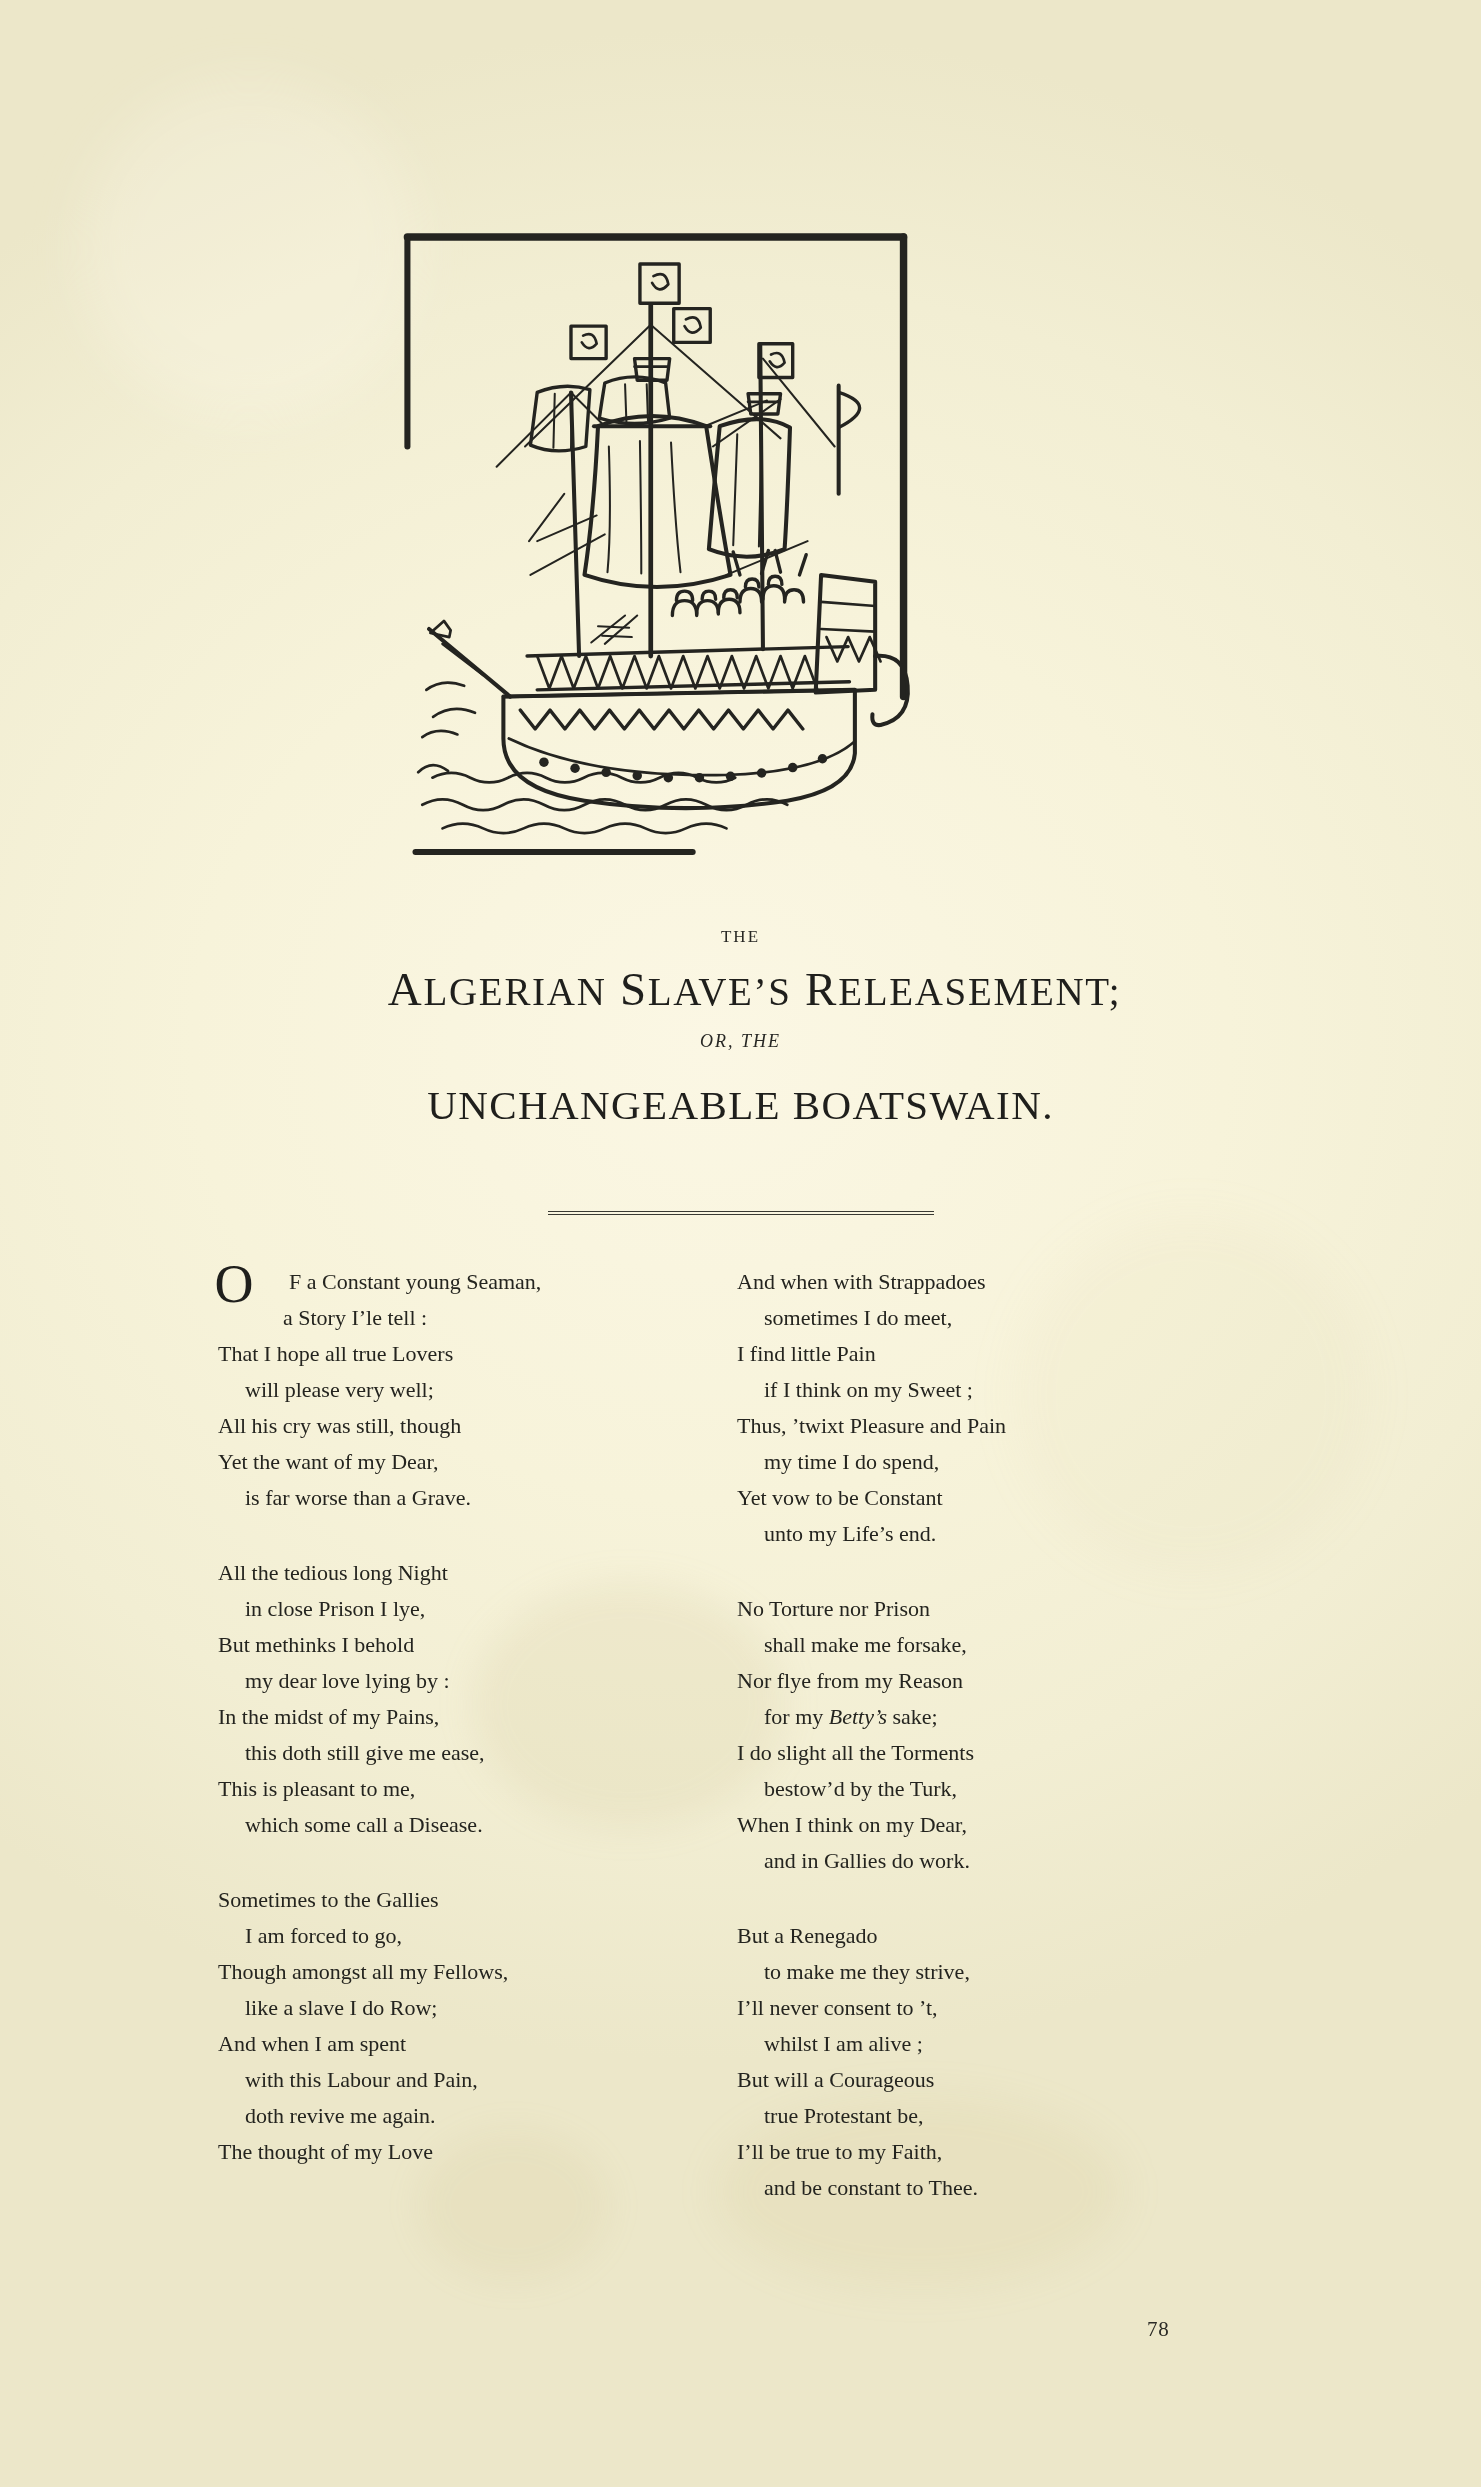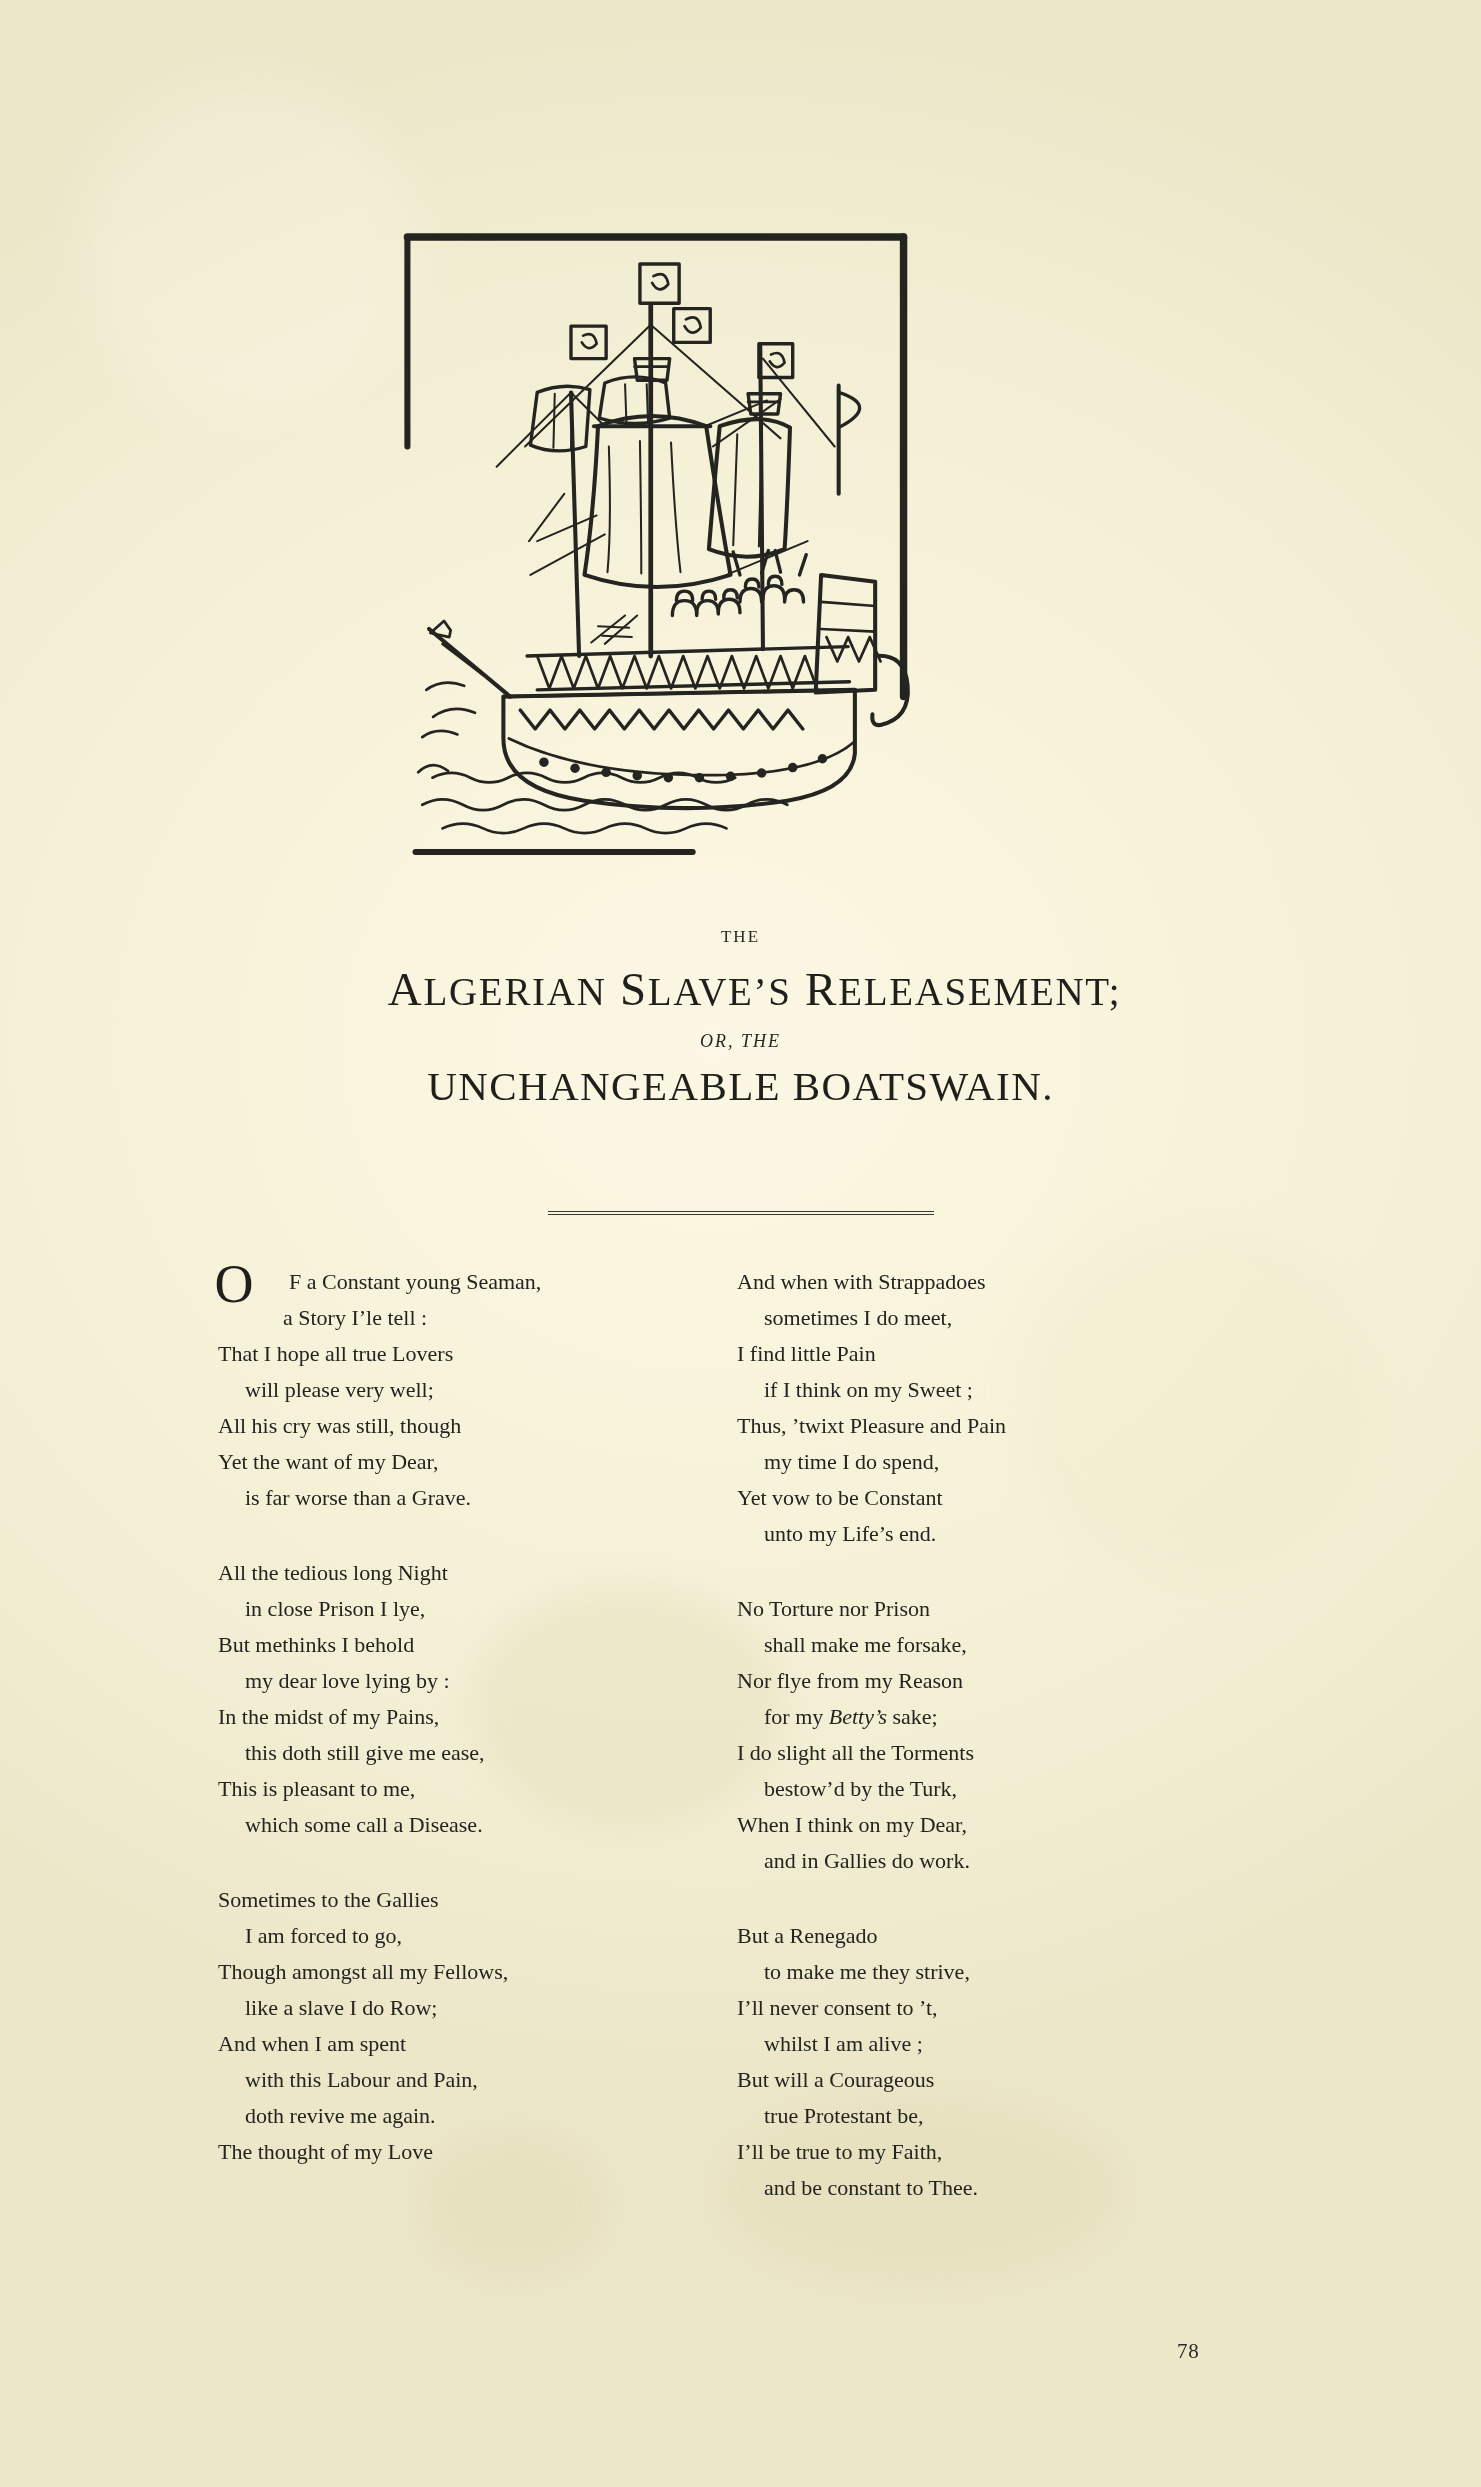--- a/index.html
+++ b/index.html
@@ -68,21 +68,21 @@
   .title-main .sc { font-size: 39px; }
   .title-or {
     margin-top: 15px;
     font-size: 18px;
     letter-spacing: 2px;
     text-transform: uppercase;
     color: #272724;
     font-style: italic;
   }
   .title-sub {
-    margin-top: 10px;
+    margin-top: 29px;
     font-size: 41px;
     letter-spacing: 1.4px;
     color: #1f1f1c;
   }
   .rule {
     position: absolute;
     left: 50%;
     top: 1211px;
     transform: translateX(-50%);
     width: 386px;
@@ -125,26 +125,25 @@
     top: -7.4px;
     font-size: 54px;
     line-height: 54px;
     color: #1f1f1c;
   }
   .dropcap-line1 { padding-left: 71px; }
   .dropcap-line2 { padding-left: 65px; }
 
   .folio {
     position: absolute;
-    left: 1177px;
+    left: 1147px;
     top: 2317px;
     font-size: 21px;
     color: #2b2b26;
     letter-spacing: 0.7px;
-    margin-top: 22px;
   }
 </style>
 </head>
 <body>
 
 <div class="page">
 
   <div class="blotch b5"></div>
   <div class="blotch b4"></div>
   <div class="blotch b1"></div>

